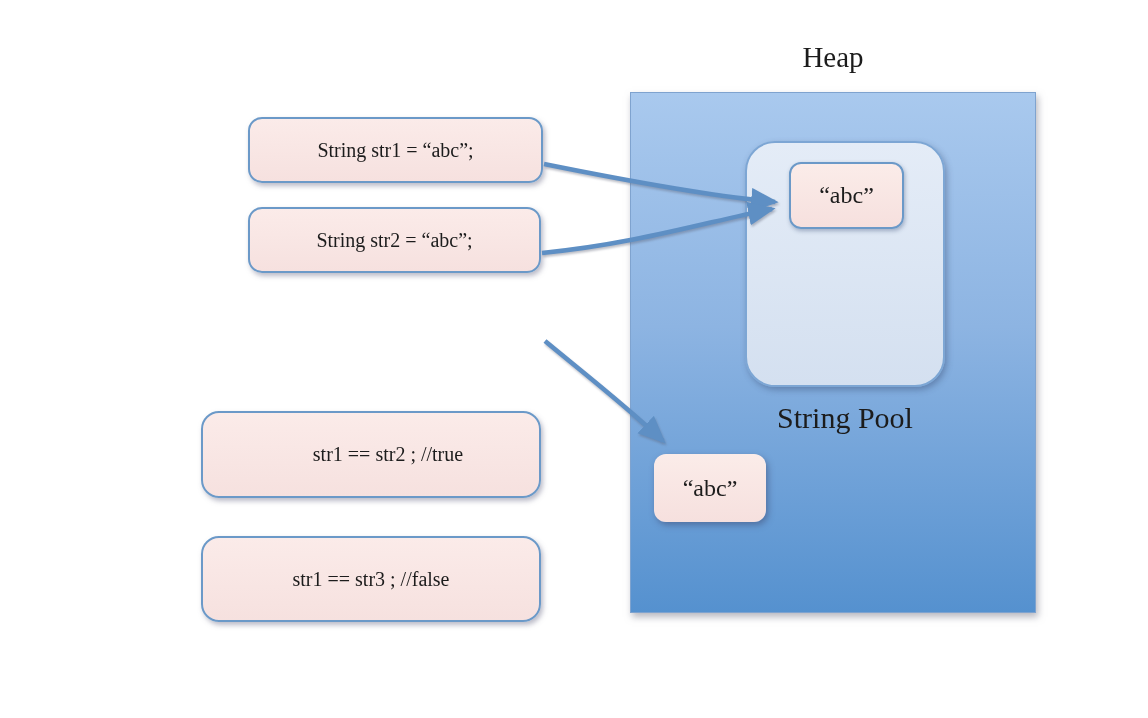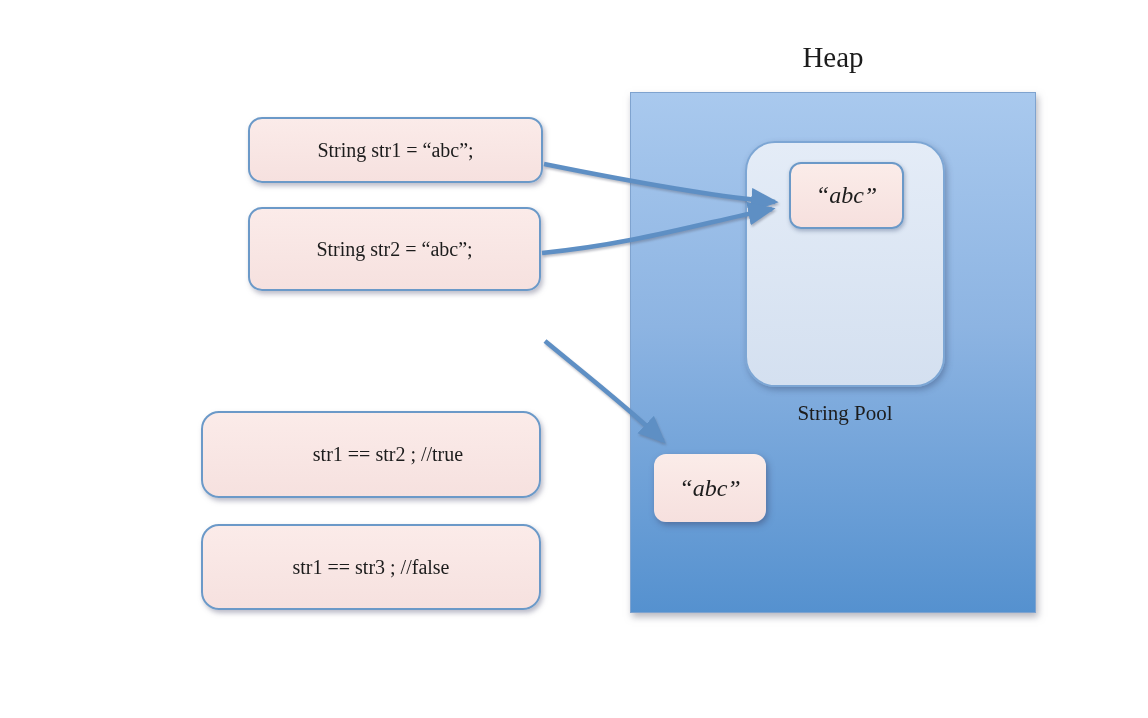--- a/index.html
+++ b/index.html
@@ -48,32 +48,31 @@
     border: 2px solid #7da6d4;
     border-radius: 30px;
     box-shadow: 2px 3px 6px rgba(60, 80, 120, 0.45);
   }
   .pool-label {
     position: absolute;
     left: 114px;
     top: 308px;
     width: 200px;
     text-align: center;
-    font-size: 21px;
+    font-size: 30px;
   }
   .value-box {
     position: absolute;
     display: flex;
     align-items: center;
     justify-content: center;
     font-size: 24px;
     background: linear-gradient(180deg, #fbece9 0%, #f6e0de 100%);
     border-radius: 12px;
     box-sizing: border-box;
-    font-style: italic;
   }
   .pool-abc {
     left: 42px;
     top: 19px;
     width: 115px;
     height: 67px;
     border: 2px solid #6b99c8;
     box-shadow: 1px 2px 4px rgba(60, 80, 120, 0.4);
   }
   .heap-abc {
@@ -90,24 +89,24 @@
     justify-content: center;
     font-size: 20px;
     background: linear-gradient(180deg, #fbebe9 0%, #f6e1df 100%);
     border: 2.5px solid #6b99c8;
     border-radius: 14px;
     box-shadow: 2px 3px 5px rgba(120, 120, 145, 0.5);
     box-sizing: border-box;
     white-space: nowrap;
   }
   #box-str1 { left: 240px; top: 117px; width: 295px; height: 66px; }
-  #box-str2 { left: 240px; top: 207px; width: 293px; height: 84px; }
+  #box-str2 { left: 240px; top: 207px; width: 293px; height: 66px; }
   #box-str3 { left: 60px;  top: 300px; width: 473px; height: 88px; border-radius: 18px; }
   #box-cmp-true  { left: 193px; top: 411px; width: 340px; height: 87px; border-radius: 18px; padding-left: 34px; }
-  #box-cmp-false { left: 193px; top: 524px; width: 340px; height: 86px; border-radius: 18px; }
+  #box-cmp-false { left: 193px; top: 536px; width: 340px; height: 86px; border-radius: 18px; }
   .arrows {
     position: absolute;
     left: 0;
     top: 0;
     width: 1148px;
     height: 718px;
     pointer-events: none;
     filter: drop-shadow(1px 2px 1px rgba(90, 95, 115, 0.4));
   }
 </style>

